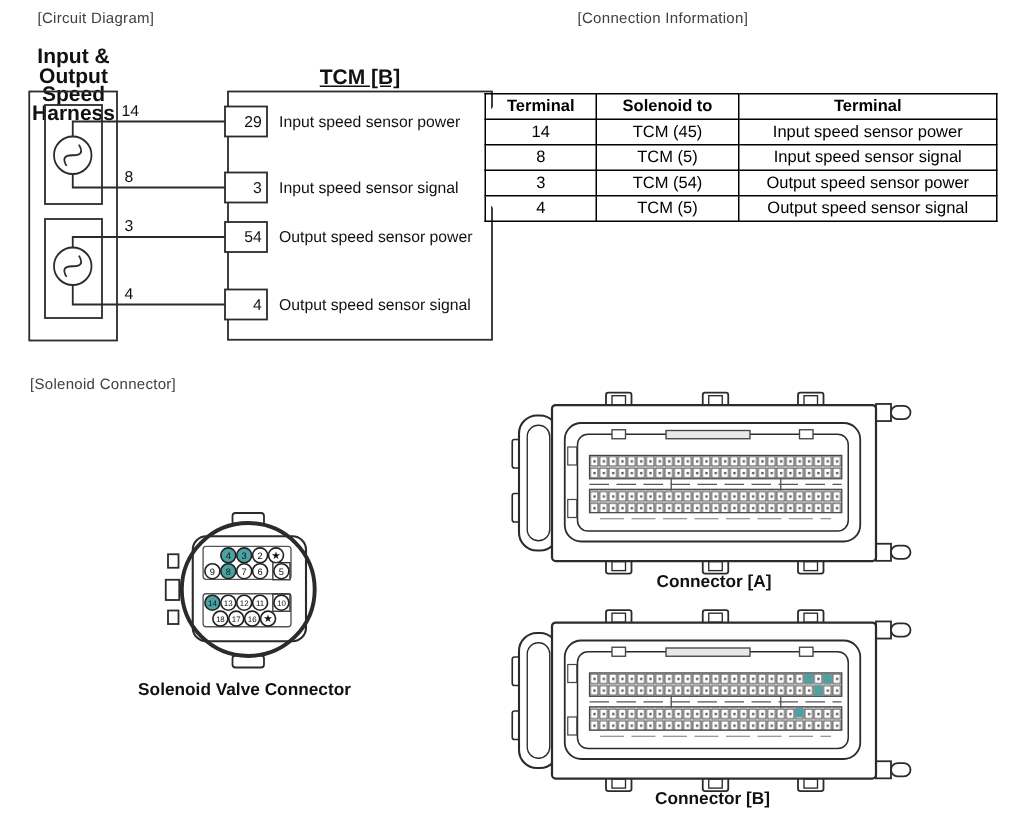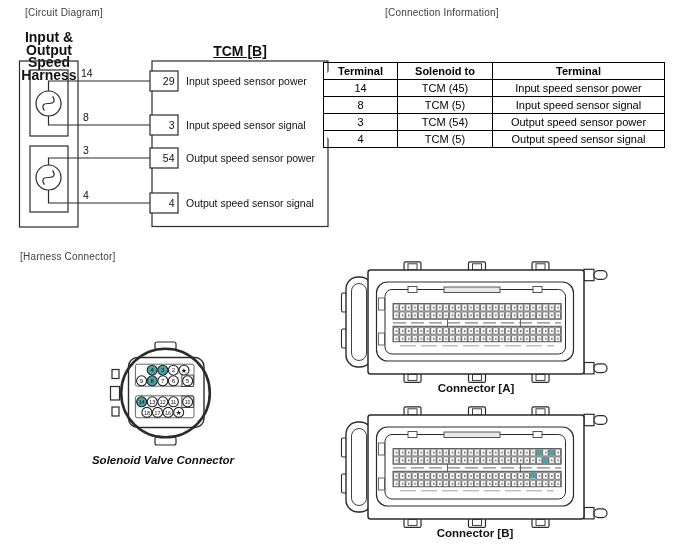--- a/index.html
+++ b/index.html
@@ -18,21 +18,21 @@
   svg .lbl{font-size:10.5px;}
   svg .strk{stroke:#2b2b2b;fill:none;}
 </style>
 </head>
 <body>
 
 <div class="page">
 
   <div class="abs sec-title" style="left:25px;top:7px;">[Circuit Diagram]</div>
   <div class="abs sec-title" style="left:345px;top:7px;padding-left:40px;">[Connection Information]</div>
-  <div class="abs sec-title" style="left:20px;top:251px;">[Harness Connector]</div>
+  <div class="abs sec-title" style="left:20px;top:251px;">[Solenoid Connector]</div>
 
   <div class="abs blabel" style="left:3px;top:31px;width:92px;">
     <div>Input &amp; Output</div>
     <div>Speed Harness</div>
   </div>
   <div class="abs blabel" style="left:200px;top:45px;width:80px;text-decoration:underline;">TCM [B]</div>
 
   <svg class="abs" style="left:0;top:28px;" width="340" height="206" viewBox="0 28 340 206">
     <g class="strk" stroke-width="1.2">
 
@@ -155,21 +155,21 @@
         <circle cx="146.9" cy="412.4" r="5" fill="#fff" stroke="#222" stroke-width="1.1"></circle>
         <text x="146.9" y="414.59999999999997" text-anchor="middle" font-size="5.3" fill="#000">18</text>
         <circle cx="157.5" cy="412.4" r="5" fill="#fff" stroke="#222" stroke-width="1.1"></circle>
         <text x="157.5" y="414.59999999999997" text-anchor="middle" font-size="5.3" fill="#000">17</text>
         <circle cx="168.1" cy="412.4" r="5" fill="#fff" stroke="#222" stroke-width="1.1"></circle>
         <text x="168.1" y="414.59999999999997" text-anchor="middle" font-size="5.3" fill="#000">16</text>
         <circle cx="178.7" cy="412.4" r="5" fill="#fff" stroke="#222" stroke-width="1.1"></circle>
         <text x="178.7" y="414.79999999999995" text-anchor="middle" font-size="7" fill="#000">★</text>
       </g>
   </svg>
-  <div class="abs caption" style="left:63px;top:454px;width:200px;font-style:italic;">Solenoid Valve Connector</div>
+  <div class="abs caption" style="left:63px;top:454px;width:200px;">Solenoid Valve Connector</div>
 
   <svg class="abs" style="left:338px;top:255px;" width="352" height="290" viewBox="338 255 352 290">
     <defs>
       <pattern id="pinpat" x="393" y="303.6" width="6.22" height="7.8" patternUnits="userSpaceOnUse">
         <rect x="0.55" y="0.7" width="5.1" height="6.4" fill="#fff" stroke="#555" stroke-width="0.75"></rect>
         <rect x="2.6" y="3.2" width="1.5" height="1.6" fill="#555"></rect>
       </pattern>
       <g id="tabdef">
         <rect x="-8.5" y="0" width="17" height="10" rx="1.5" fill="#fff" stroke="#2b2b2b" stroke-width="1.2"></rect>
         <rect x="-4.5" y="2" width="9" height="6" fill="#fff" stroke="#2b2b2b" stroke-width="0.9"></rect>

